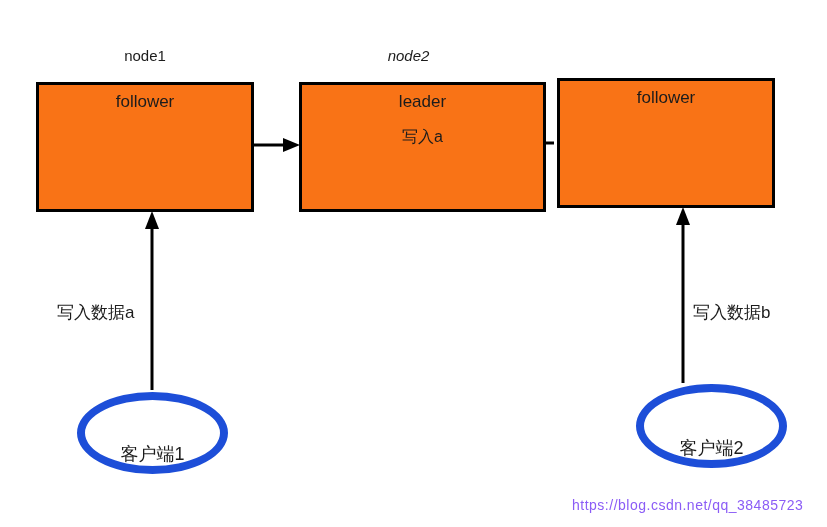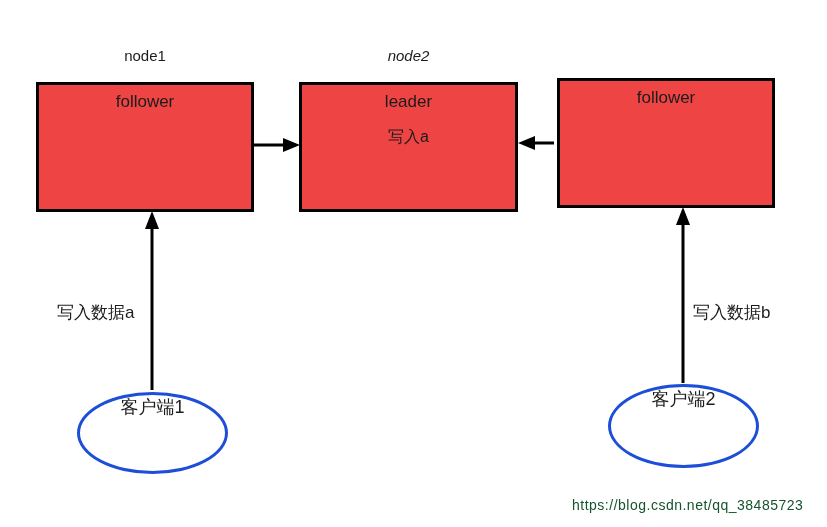--- a/index.html
+++ b/index.html
@@ -21,59 +21,59 @@
   .node-title {
     position: absolute;
     text-align: center;
     font-size: 15px;
     color: #1c1c1c;
     white-space: nowrap;
   }
   .node-box {
     position: absolute;
     border: 3px solid #000000;
-    background: #ef4444;
+    background: #f97316;
     box-sizing: border-box;
   }
   .node-role {
     margin-top: 8px;
     text-align: center;
     font-size: 17px;
     line-height: 18px;
   }
   .node-notes {
     margin-top: 15px;
     text-align: center;
     font-size: 16px;
   }
   .note-line { line-height: 21px; }
   .client-ellipse {
     position: absolute;
-    border: 3px solid #1d4ed8;
+    border: 8px solid #1d4ed8;
     border-radius: 50%;
     background: #ffffff;
     box-sizing: border-box;
     display: flex;
-    align-items: flex-start;
+    align-items: flex-end;
     justify-content: center;
     font-size: 18px;
   }
   .arrow-label {
     position: absolute;
     font-size: 17px;
     white-space: nowrap;
     color: #1c1c1c;
   }
   .watermark {
     position: absolute;
     left: 572px;
     top: 497px;
     font-size: 14px;
     letter-spacing: 0.5px;
-    color: #14532d;
+    color: #8b5cf6;
   }
 </style>
 </head>
 <body>
 
 <div class="canvas">
 
   <svg class="layer-svg" viewBox="0 0 827 527" xmlns="http://www.w3.org/2000/svg">
 
     <g>
@@ -97,36 +97,36 @@
     </g>
   </svg>
 
   <div class="node-title" style="left:36px; top:47px; width:218px;">node1</div>
   <div class="node-title" style="left:299px; top:47px; width:219px;font-style:italic;">node2</div>
 
   <div class="node-box" style="left:36px; top:82px; width:218px; height:130px;">
     <div class="node-role">follower</div>
   </div>
 
-  <div class="node-box" style="left:299px; top:82px; width:219px; height:130px;">
+  <div class="node-box" style="left:299px; top:82px; width:247px; height:130px;">
     <div class="node-role">leader</div>
     <div class="node-notes">
       <div class="note-line">写入a</div>
     </div>
   </div>
 
   <div class="node-box" style="left:557px; top:78px; width:218px; height:130px;">
     <div class="node-role">follower</div>
   </div>
 
   <div class="arrow-label" style="left:693px; top:301px;">写入数据b</div>
   <div class="arrow-label" style="left:57px; top:301px;">写入数据a</div>
 
   <div class="client-ellipse" style="left:77px; top:392px; width:151px; height:82px;">
     <span>客户端1</span>
   </div>
-  <div class="client-ellipse" style="left:608px; top:384px; width:151px; height:84px;">
+  <div class="client-ellipse" style="left:636px; top:384px; width:151px; height:84px;">
     <span>客户端2</span>
   </div>
 
   <div class="watermark">https://blog.csdn.net/qq_38485723</div>
 
 </div>
 
 </body></html>

